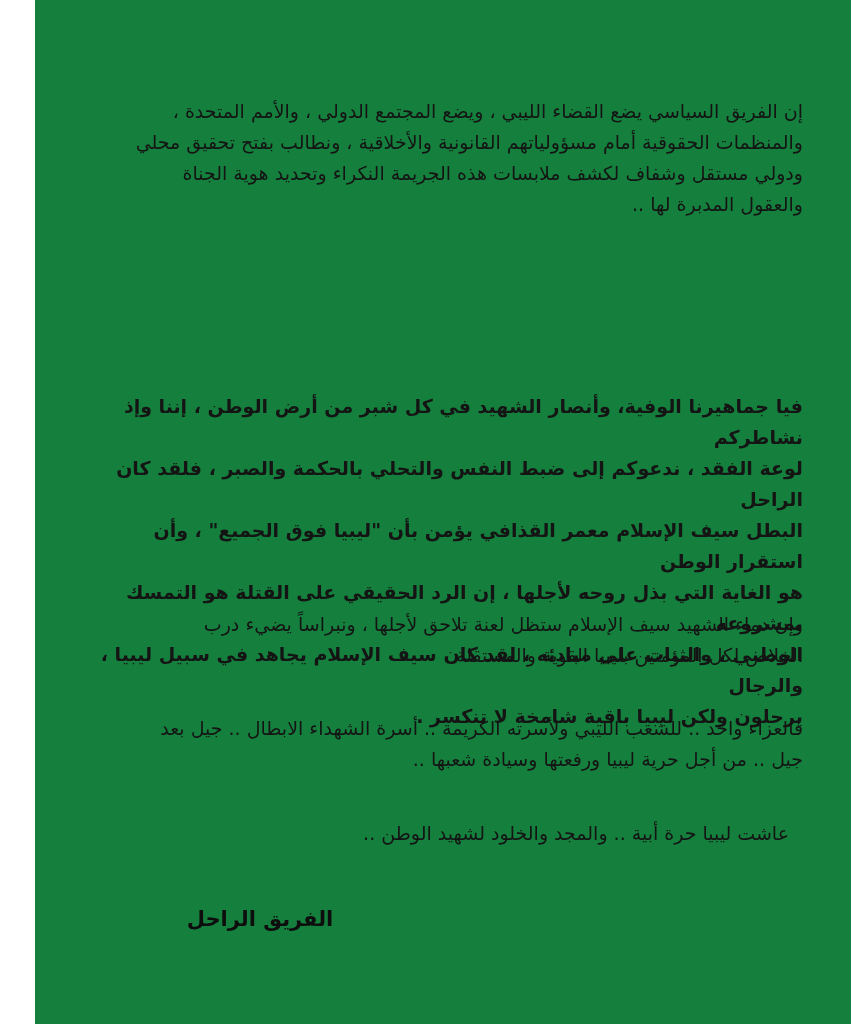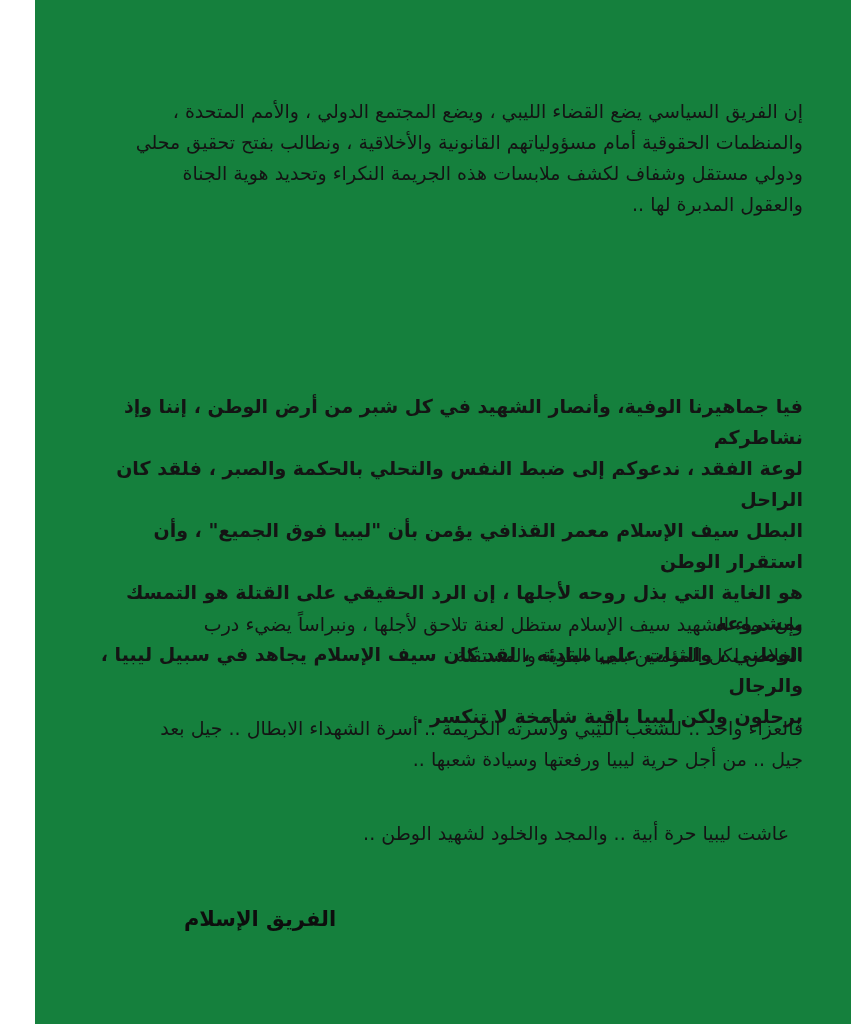--- a/index.html
+++ b/index.html
@@ -70,16 +70,16 @@
 
   <div class="para para-4">وإن دماء الشهيد سيف الإسلام  ستظل لعنة تلاحق لأجلها ، ونبراساً يضيء درب
 الخلاص لكل المؤمنين بليبيا القوية والمستقلة .</div>
 
   <div class="para para-5">فالعزاء واحد .. للشعب الليبي ولأسرته الكريمة .. أسرة الشهداء الابطال .. جيل بعد
 جيل .. من أجل حرية ليبيا ورفعتها وسيادة شعبها ..</div>
 
   <div class="para para-6">عاشت ليبيا حرة أبية .. والمجد والخلود لشهيد الوطن ..</div>
 
   <div class="signature">
-    <div>الفريق الإسلام</div>
+    <div>الفريق الراحل</div>
   </div>
 
 </div>
 
 </body></html>

